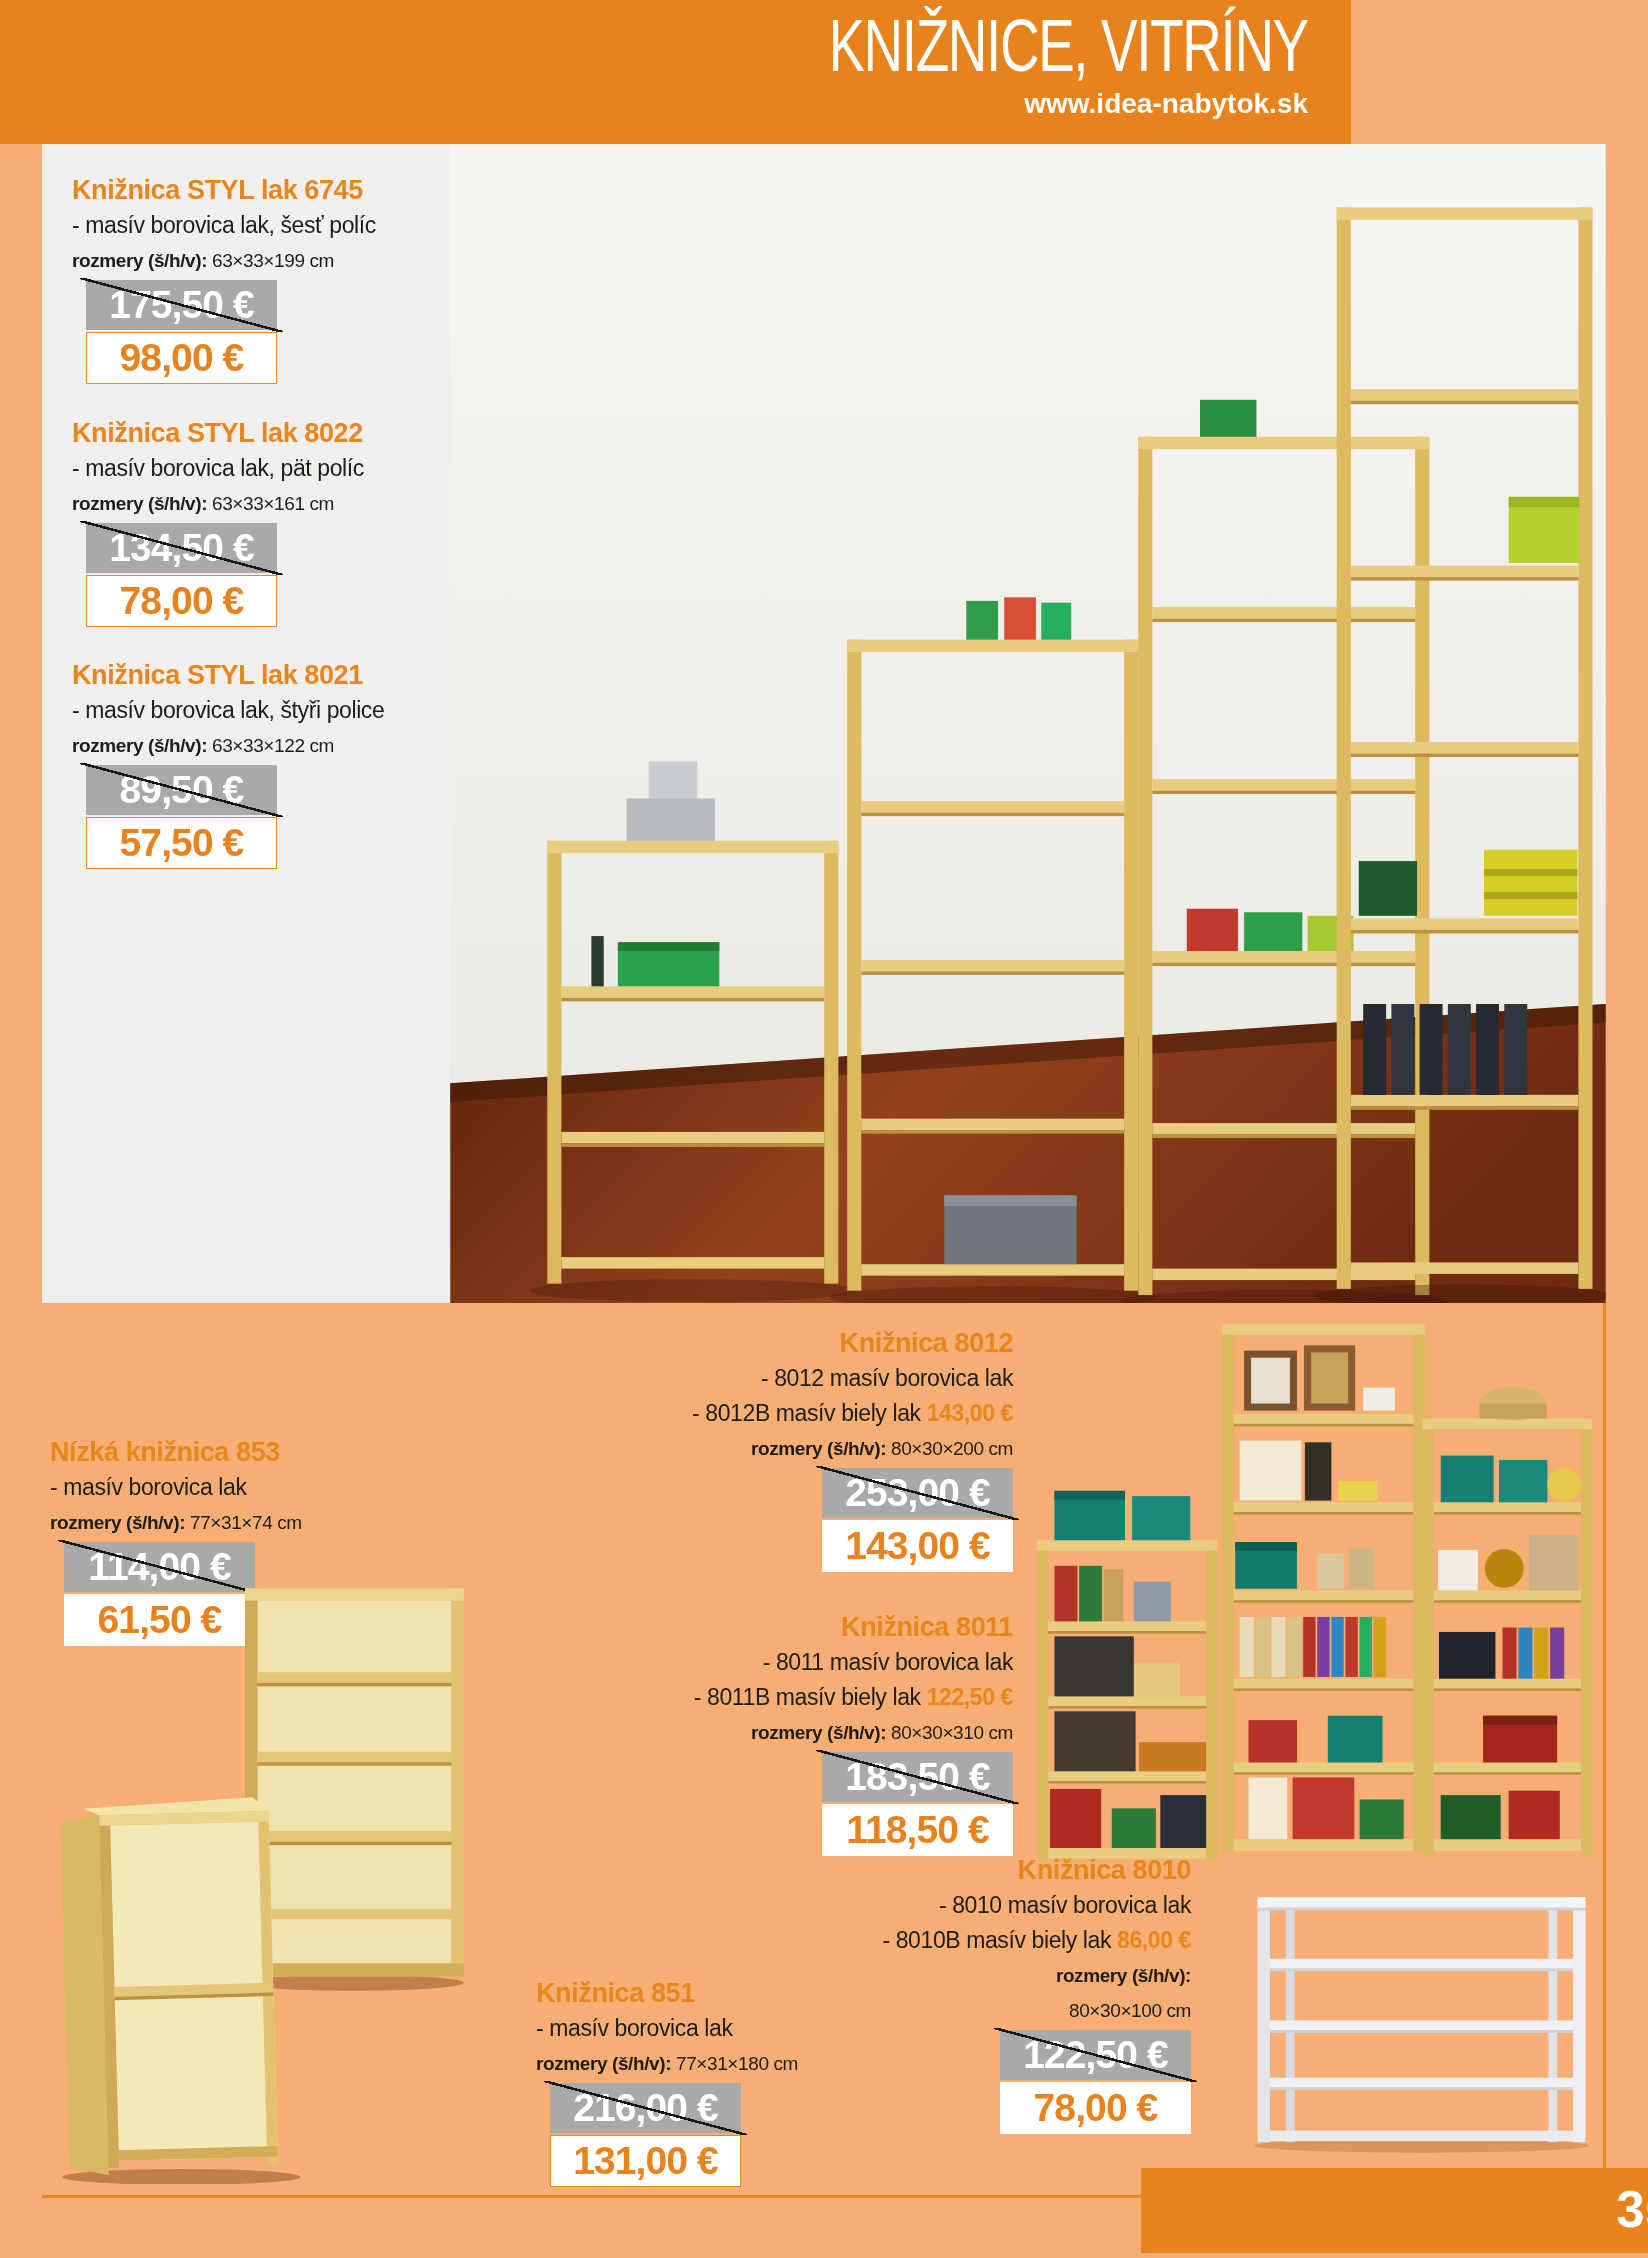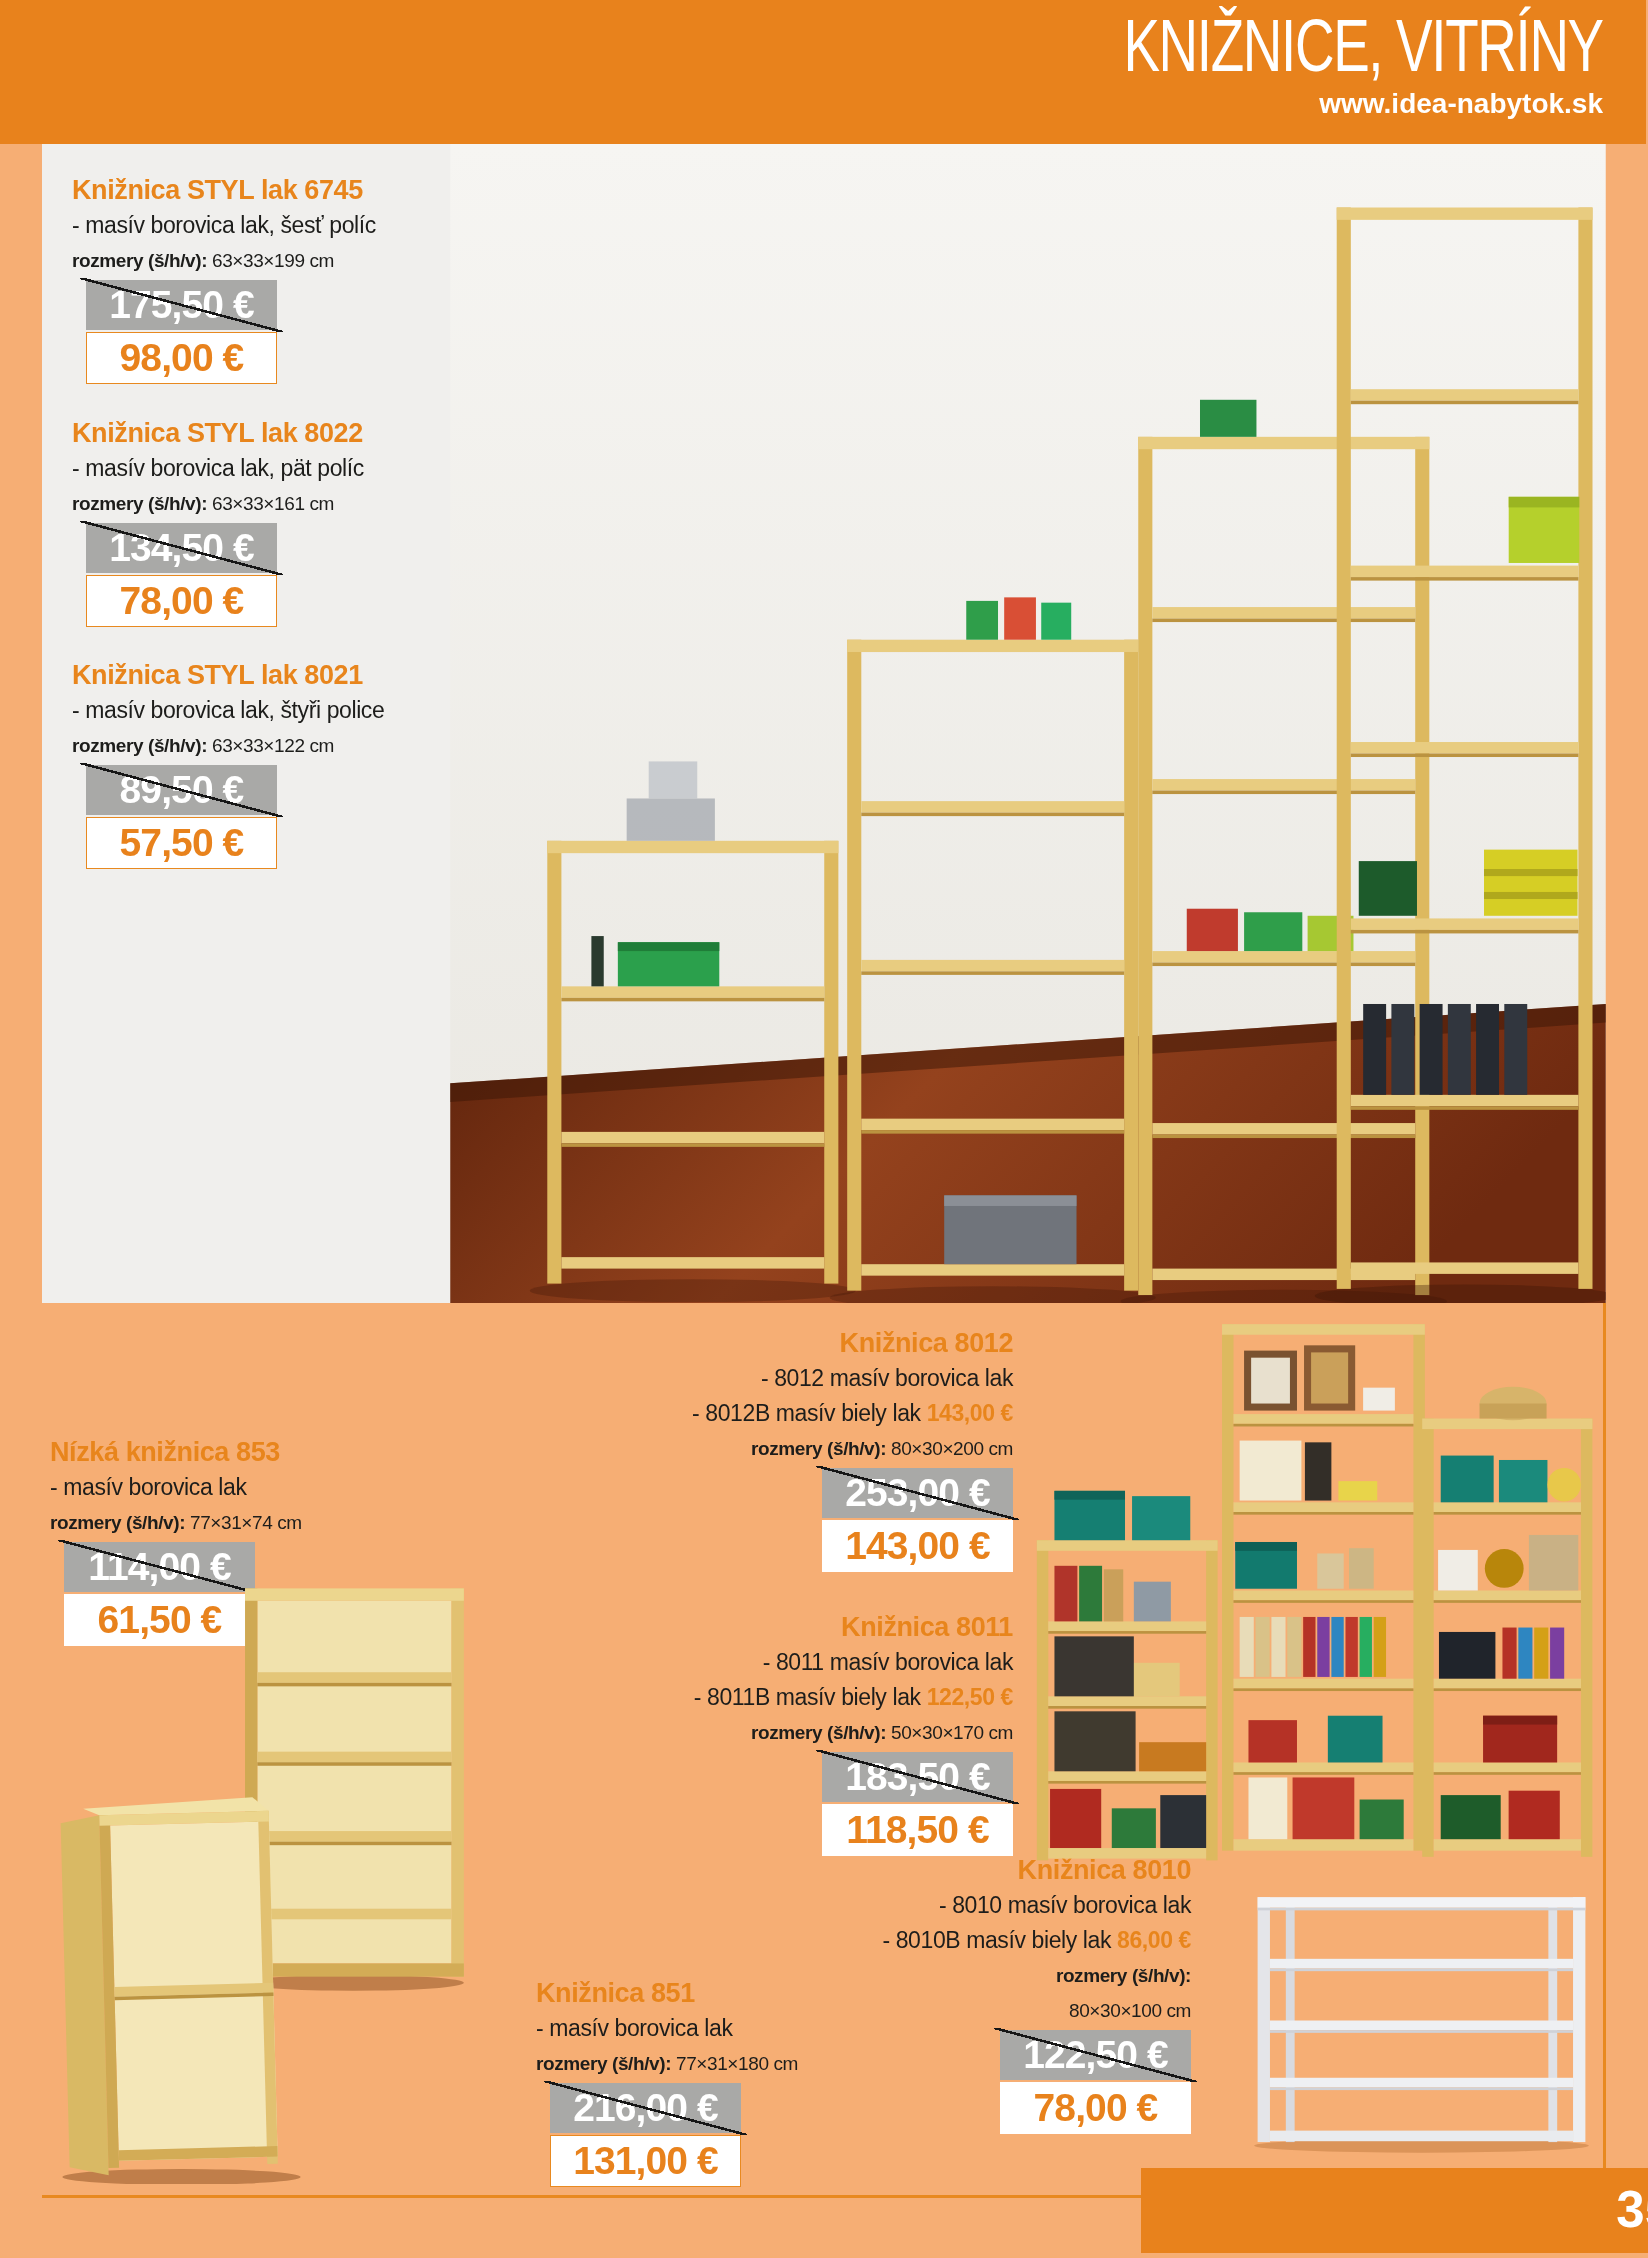--- a/index.html
+++ b/index.html
@@ -1,19 +1,19 @@
 <!DOCTYPE html>
 <html style="font-size:14px"><head>
 <meta charset="utf-8">
 <style>
   html,body{margin:0;padding:0;background:#d9d9d9;}
   .page{position:relative;width:1649px;height:2258px;background:#f6ae74;
         font-family:"Liberation Sans",sans-serif;overflow:hidden;}
   
-  .hdr{position:absolute;left:0;top:0;width:1646px;height:144px;background:#e8821c;}
+  .hdr{position:absolute;left:0;top:0;width:1351px;height:144px;background:#e8821c;}
   .hdr-title{position:absolute;right:43px;top:5.3px;font-size:74px;line-height:81px;color:#ffffff;
              font-weight:400;letter-spacing:-1.8px;transform:scaleX(.74);transform-origin:100% 0;
              white-space:nowrap;}
   .hdr-site{position:absolute;right:43px;top:88px;font-size:28px;line-height:32px;color:#ffffff;
             font-weight:700;white-space:nowrap;}
   
   .topzone{position:absolute;left:42px;top:144px;width:1563px;height:1159px;background:#f0efed;}
   .photo{position:absolute;}
   
   .prod{position:absolute;color:#1d1d1b;}
@@ -193,21 +193,21 @@
     <div class="d"><span>- 8012B masív biely lak</span> <span class="ip">143,00 €</span></div>
     <div class="dm"><b>rozmery (š/h/v):</b> <span>80×30×200 cm</span></div>
     <div class="pbox pold"><span>253,00 €</span></div>
     <div class="pbox pnew"><span>143,00 €</span></div>
   </div>
 
   <div class="prod ra" style="left:607px;top:1610px;width:406px">
     <div class="t">Knižnica 8011</div>
     <div class="d">- 8011 masív borovica lak</div>
     <div class="d"><span>- 8011B masív biely lak</span> <span class="ip">122,50 €</span></div>
-    <div class="dm"><b>rozmery (š/h/v):</b> <span>50×30×170 cm</span></div>
+    <div class="dm"><b>rozmery (š/h/v):</b> <span>80×30×310 cm</span></div>
     <div class="pbox pold"><span>183,50 €</span></div>
     <div class="pbox pnew"><span>118,50 €</span></div>
   </div>
 
   <div class="prod ra" style="left:785px;top:1853px;width:406px">
     <div class="t">Knižnica 8010</div>
     <div class="d">- 8010 masív borovica lak</div>
     <div class="d"><span>- 8010B masív biely lak</span> <span class="ip">86,00 €</span></div>
     <div class="dm"><b>rozmery (š/h/v):</b></div>
     <div class="dm">80×30×100 cm</div>

